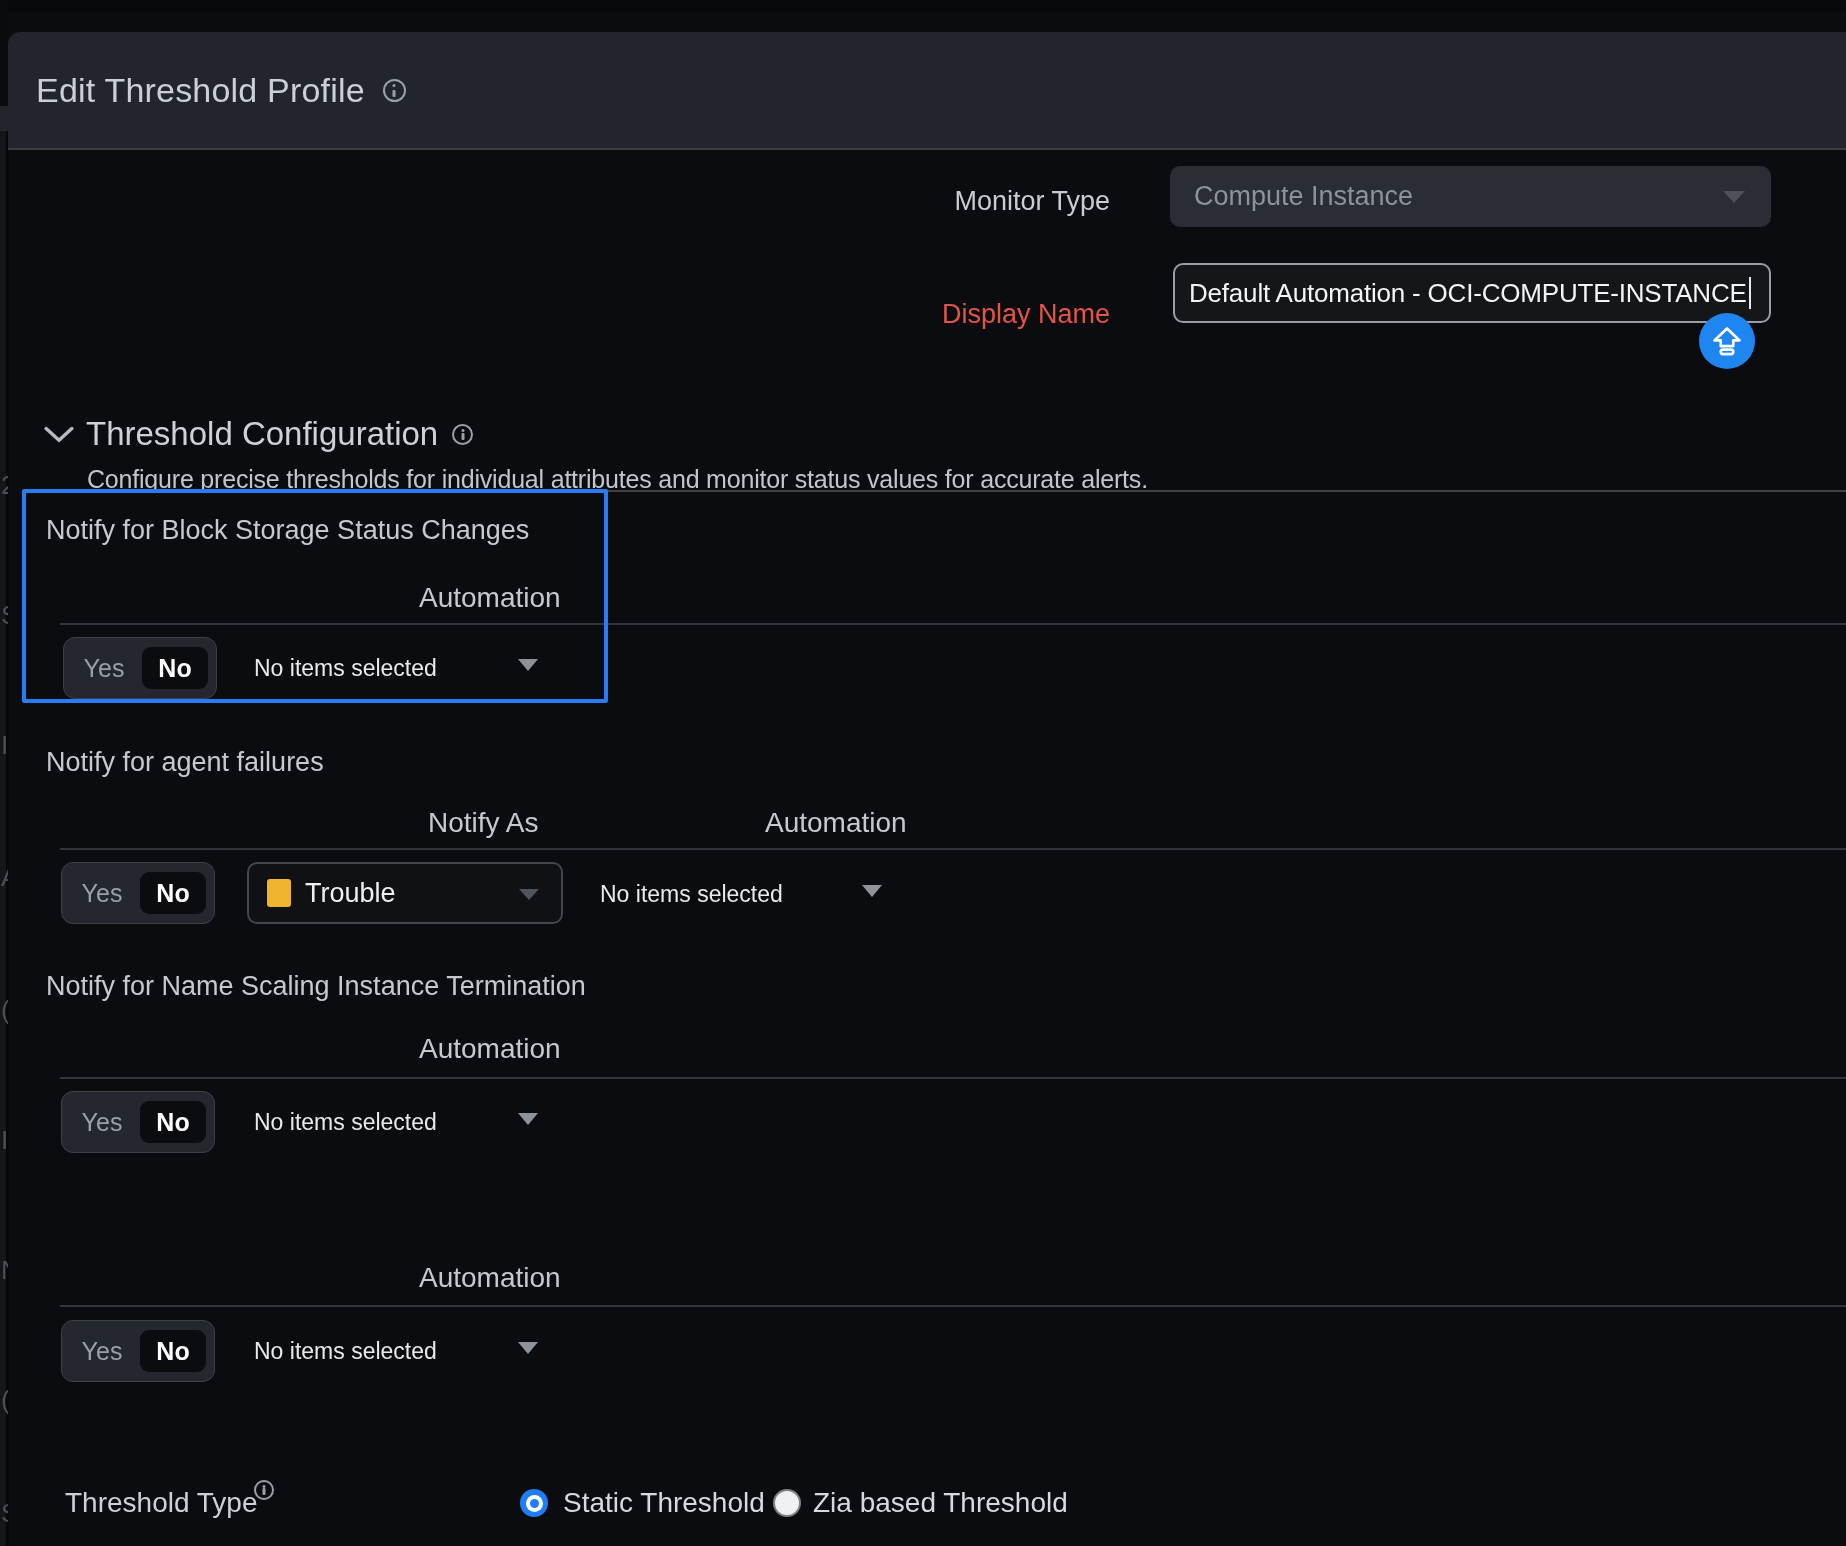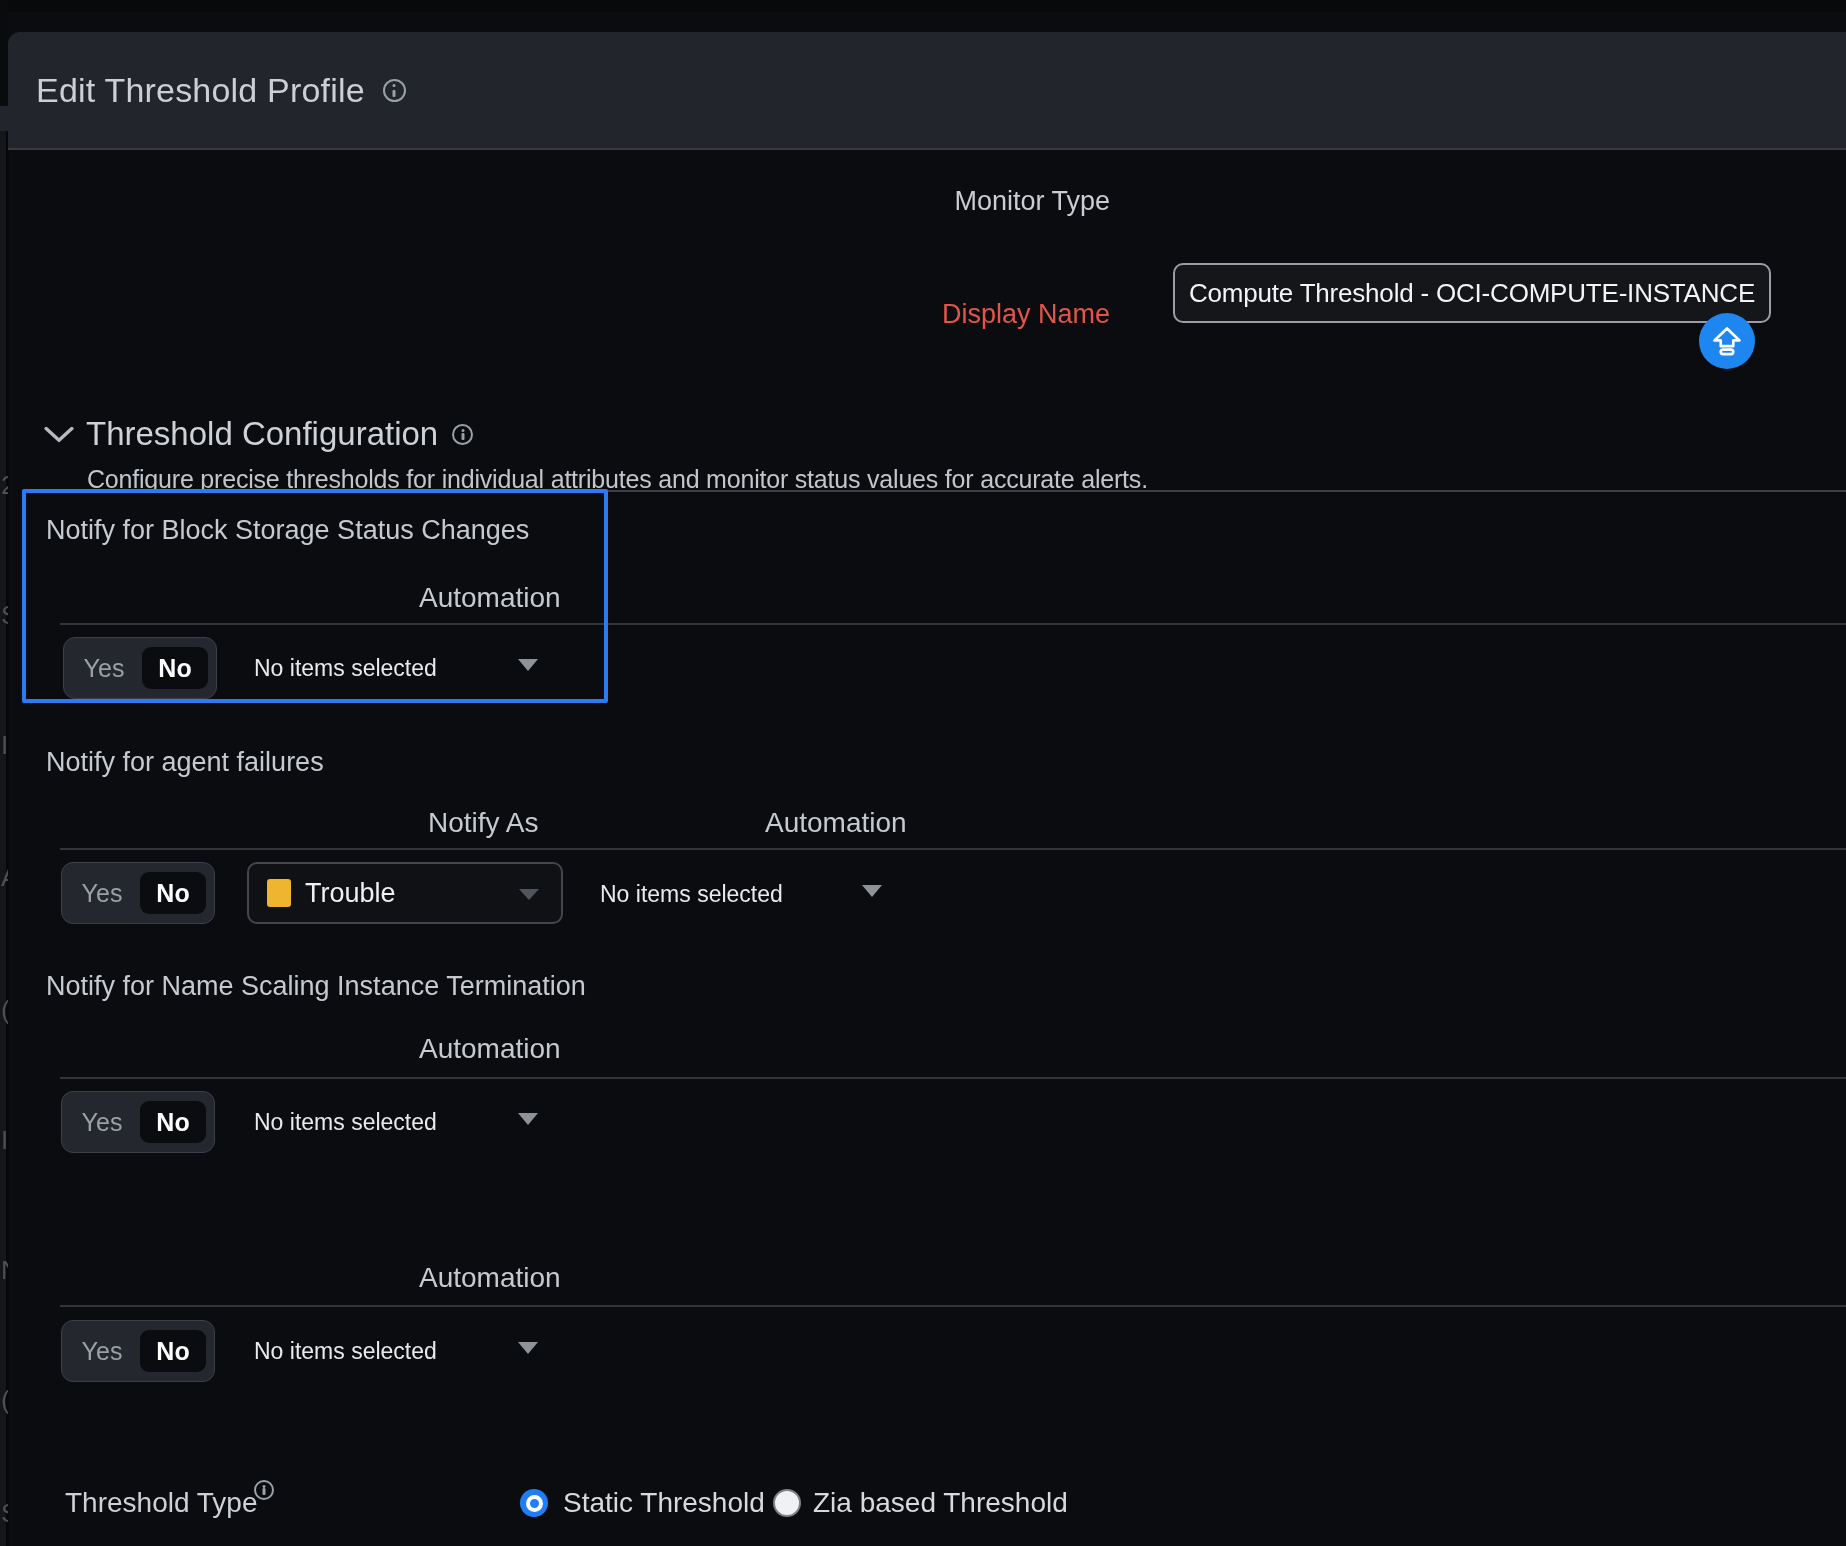--- a/index.html
+++ b/index.html
@@ -115,24 +115,28 @@
   <span class="frag" style="top:1255px">N</span>
   <span class="frag" style="top:1385px">(</span>
   <span class="frag" style="top:1498px">S</span>
 
   <div class="header">
     <span class="header-title">Edit Threshold Profile</span>
     <span class="info-icon"></span>
   </div>
 
   <div class="form-label" style="top:185px">Monitor Type</div>
+  <div class="select-box">
+    <span>Compute Instance</span>
+    <span class="select-caret"></span>
+  </div>
 
   <div class="form-label required" style="top:298px">Display Name</div>
   <div class="text-input">
-    <span>Compute Threshold - OCI-COMPUTE-INSTANCE</span>
+    <span>Default Automation - OCI-COMPUTE-INSTANCE</span>
     <span class="caret-bar"></span>
   </div>
 
   <div class="upload-btn">
     <svg width="32" height="32" viewBox="0 0 28 28">
       <polygon points="14,3 25,13.5 19.5,13.5 19.5,18.5 8.5,18.5 8.5,13.5 3,13.5" fill="none" stroke="#ffffff" stroke-width="2.3" stroke-linejoin="round"></polygon>
       <rect x="8.5" y="21.5" width="11" height="4" rx="2" fill="none" stroke="#ffffff" stroke-width="2.3"></rect>
     </svg>
   </div>
 

